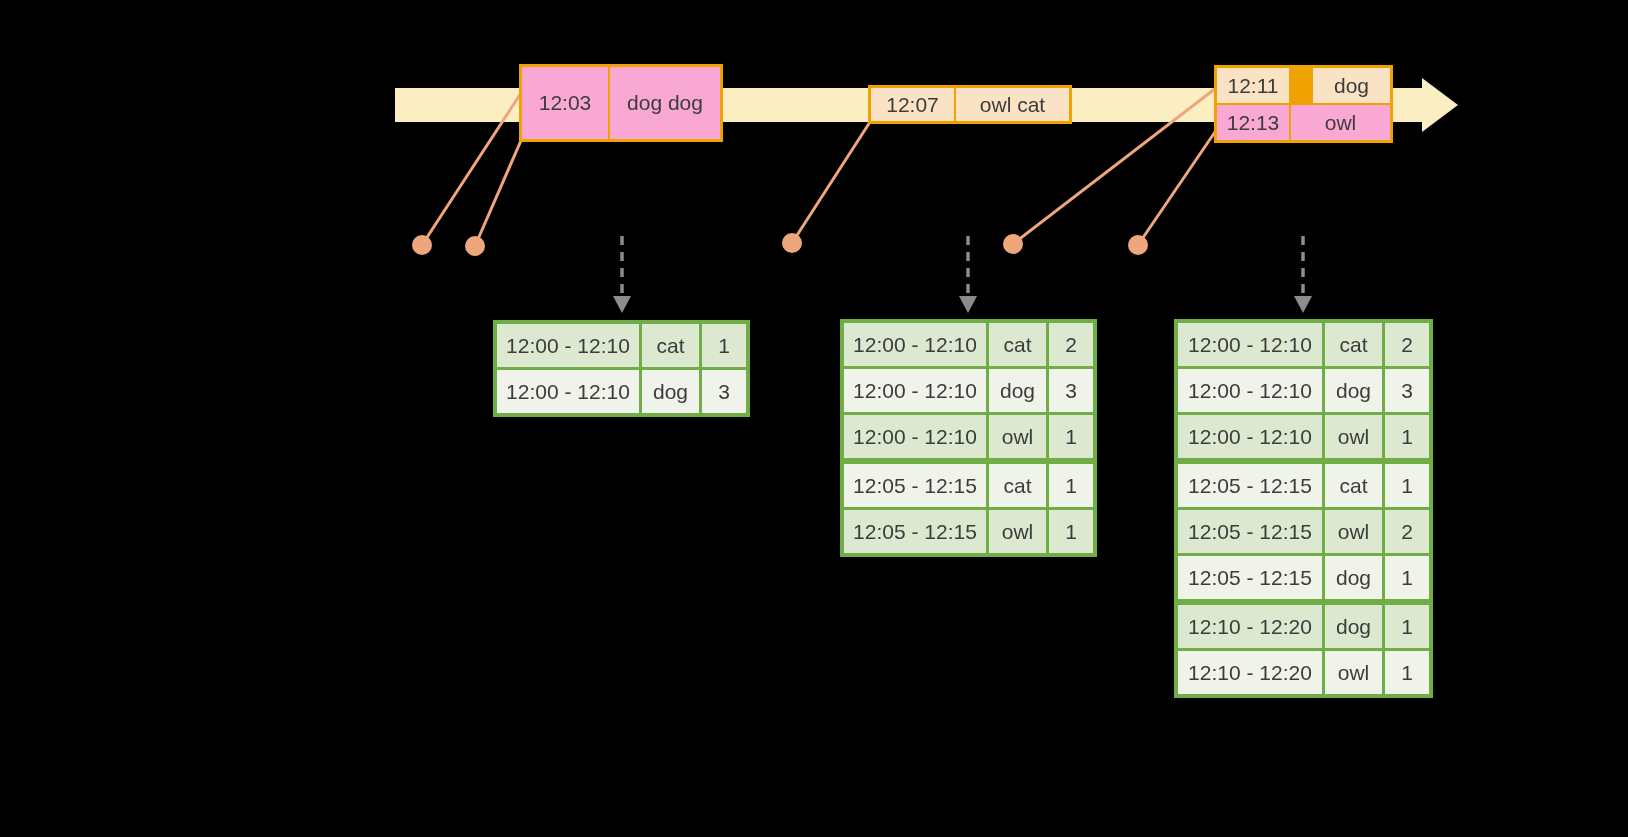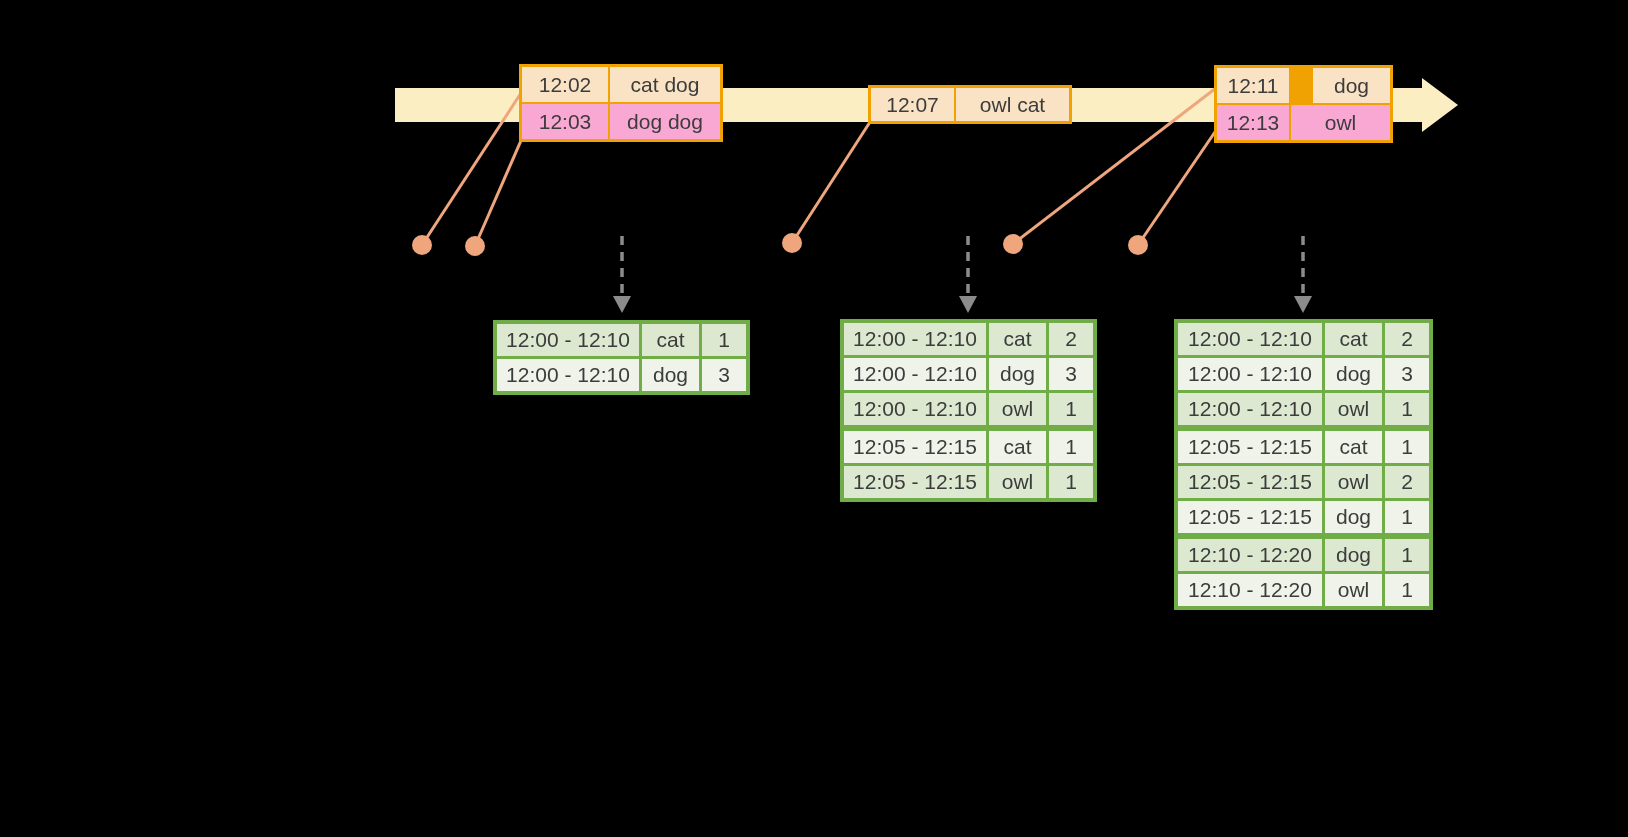--- a/index.html
+++ b/index.html
@@ -48,21 +48,21 @@
   .result-table{
     position:absolute;
     background:#70ad47;           
     padding:4px;
     box-sizing:border-box;
   }
   .result-row{
     display:grid;
     grid-template-columns:1fr 57px 44px;
     gap:3px;
-    height:32px;
+    height:43px;
     margin-top:3px;
   }
   .result-row:first-child{margin-top:0;}
   .result-row.group-start{margin-top:6px;}
   .result-cell{
     display:flex;align-items:center;justify-content:center;
     font-size:21px;
     white-space:nowrap;
   }
   .rt-dark{background:#dce8d0;}
@@ -98,24 +98,20 @@
       <polygon points="613,296 631,296 622,313" stroke="none"></polygon>
       <line x1="968" y1="236" x2="968" y2="298" stroke-dasharray="9 7"></line>
       <polygon points="959,296 977,296 968,313" stroke="none"></polygon>
       <line x1="1303" y1="236" x2="1303" y2="298" stroke-dasharray="9 7"></line>
       <polygon points="1294,296 1312,296 1303,313" stroke="none"></polygon>
     </g>
   </svg>
 
   <div class="event-table" style="left:519px;top:64px;width:204px;height:78px;">
     <div class="event-row" style="grid-template-columns:86px 1fr;">
-      <div class="event-cell ev-dark">12:02</div>
-      <div class="event-cell ev-dark">cat dog</div>
-    </div>
-    <div class="event-row" style="grid-template-columns:86px 1fr;">
       <div class="event-cell ev-light">12:03</div>
       <div class="event-cell ev-light">dog dog</div>
     </div>
   </div>
 
   <div class="event-table" style="left:868px;top:85px;width:204px;height:39px;">
     <div class="event-row" style="grid-template-columns:83px 1fr;border-radius:16px;">
       <div class="event-cell ev-dark">12:07</div>
       <div class="event-cell ev-dark">owl cat</div>
     </div>

